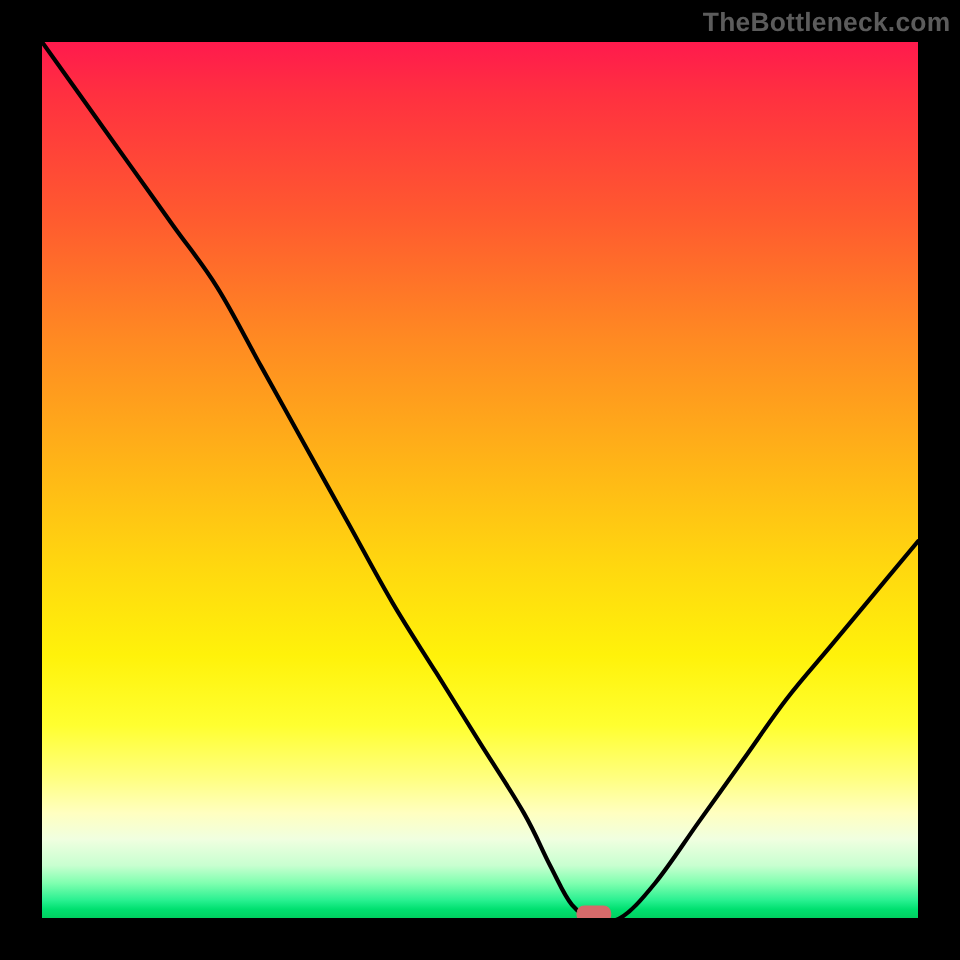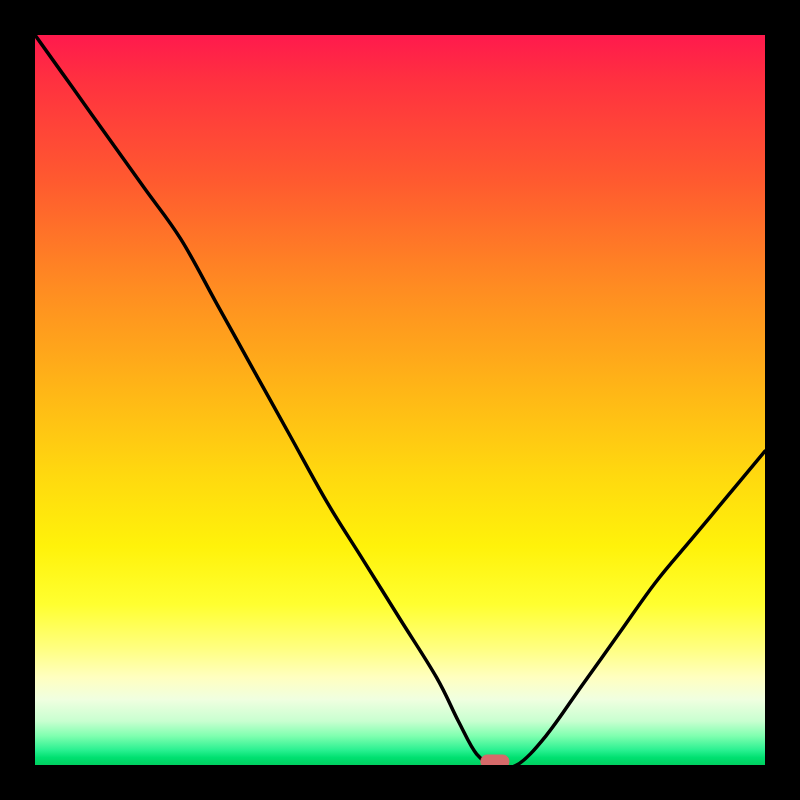--- a/index.html
+++ b/index.html
@@ -68,19 +68,20 @@
   }
   .marker {
     fill: #d66a6a;
     stroke: #d66a6a;
   }
 </style>
 </head>
 <body>
 
 <div class="frame">
+  <div class="watermark">TheBottleneck.com</div>
   <div class="plot-area">
     <svg class="curve-layer" viewBox="0 0 730 730">
       <path id="curve-path" class="curve" d="M 0.00 0.00 C 6.57 9.20, 23.36 32.70, 36.50 51.10 C 49.64 69.50, 59.86 83.80, 73.00 102.20 C 86.14 120.60, 96.36 134.90, 109.50 153.30 C 122.64 171.70, 132.86 183.38, 146.00 204.40 C 159.14 225.42, 169.36 246.45, 182.50 270.10 C 195.64 293.75, 205.86 312.15, 219.00 335.80 C 232.14 359.45, 242.36 377.85, 255.50 401.50 C 268.64 425.15, 278.86 444.86, 292.00 467.20 C 305.14 489.54, 315.36 504.58, 328.50 525.60 C 341.64 546.62, 351.86 562.98, 365.00 584.00 C 378.14 605.02, 390.99 624.00, 401.50 642.40 C 412.01 660.80, 416.17 672.40, 423.40 686.20 C 430.63 700.00, 435.08 711.17, 441.65 719.05 C 448.22 726.93, 452.67 728.03, 459.90 730.00 C 467.13 731.97, 472.60 735.26, 481.80 730.00 C 491.00 724.74, 499.17 715.25, 511.00 700.80 C 522.83 686.35, 534.36 668.10, 547.50 649.70 C 560.64 631.30, 570.86 617.00, 584.00 598.60 C 597.14 580.20, 607.36 564.58, 620.50 547.50 C 633.64 530.42, 643.86 519.47, 657.00 503.70 C 670.14 487.93, 680.36 475.67, 693.50 459.90 C 706.64 444.13, 723.43 423.98, 730.00 416.10"></path>
       <rect id="min-marker" class="marker" rx="6" ry="6" width="28" height="13" x="445.9" y="720.0"></rect>
     </svg>
   </div>
 </div>
 
 </body></html>

